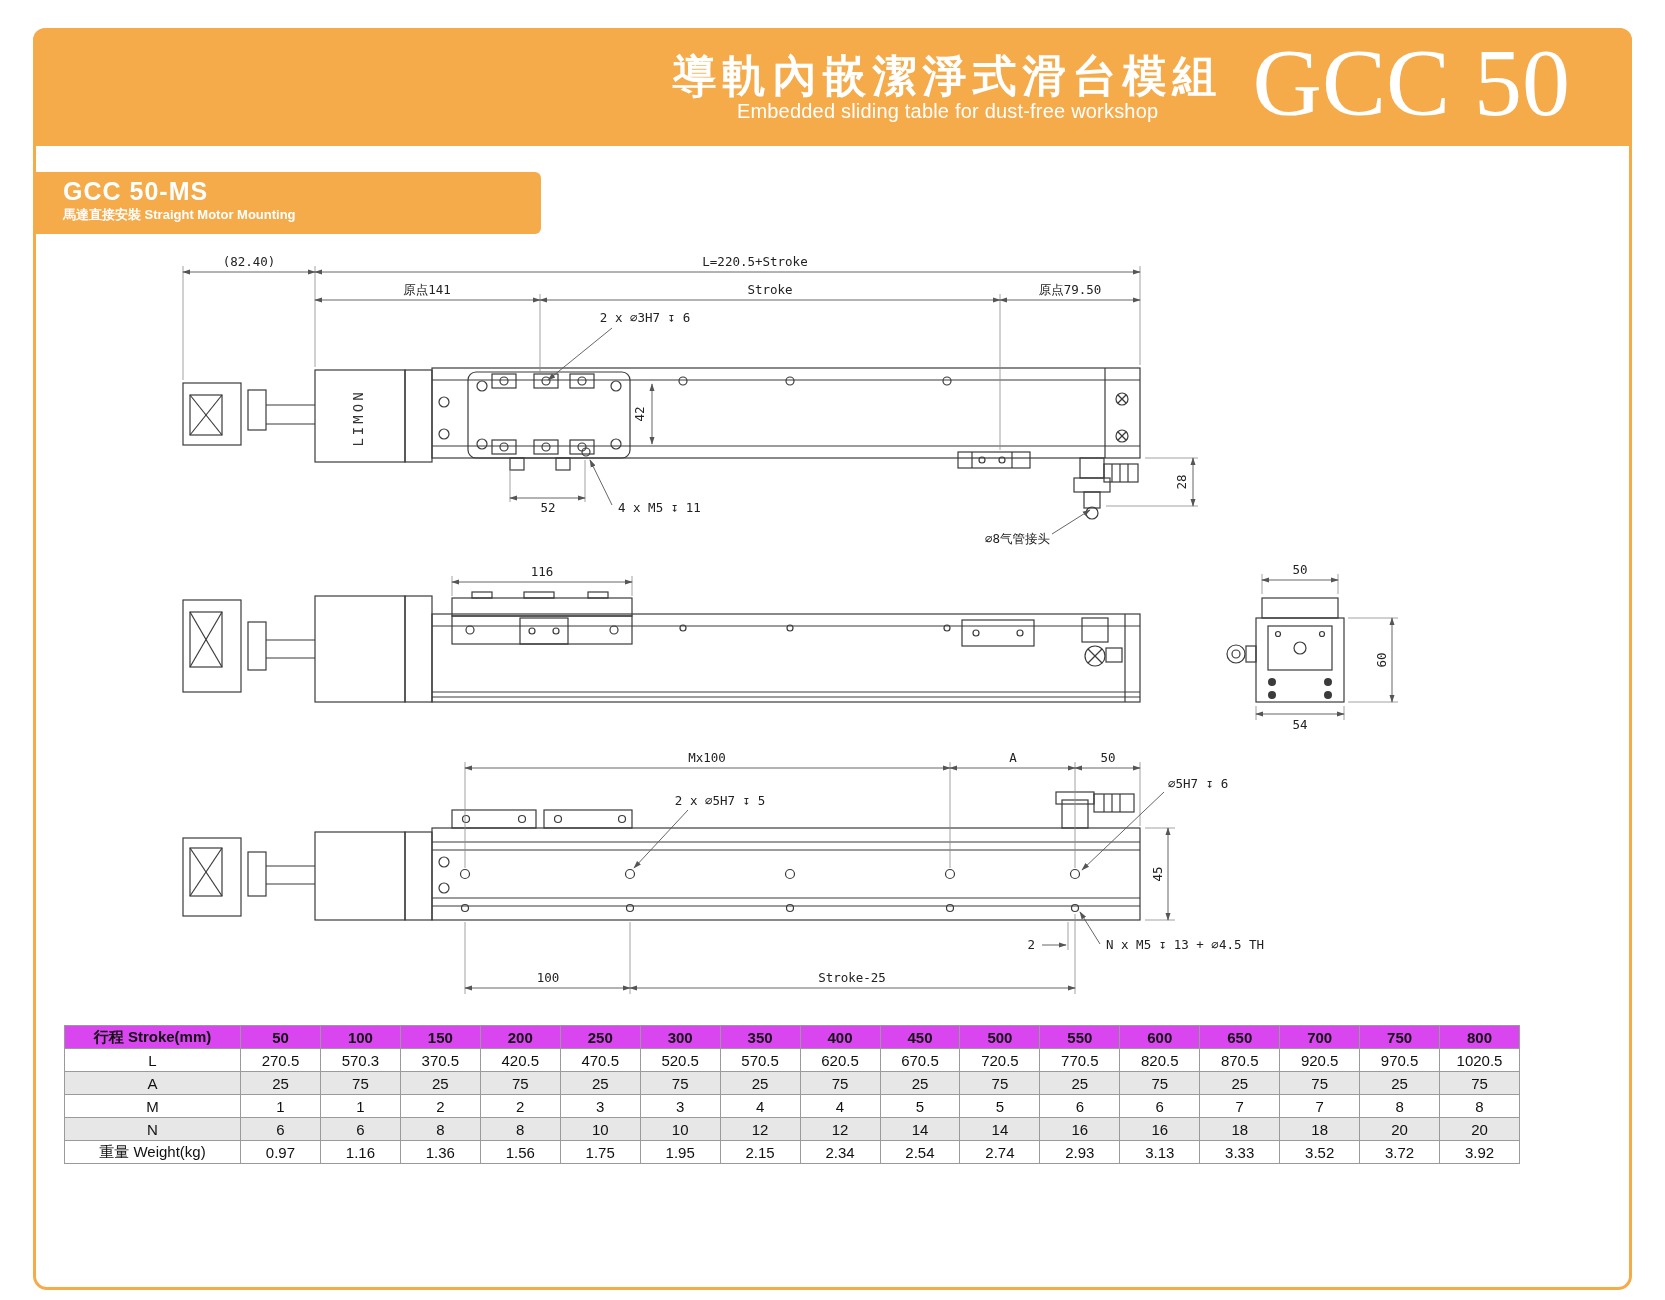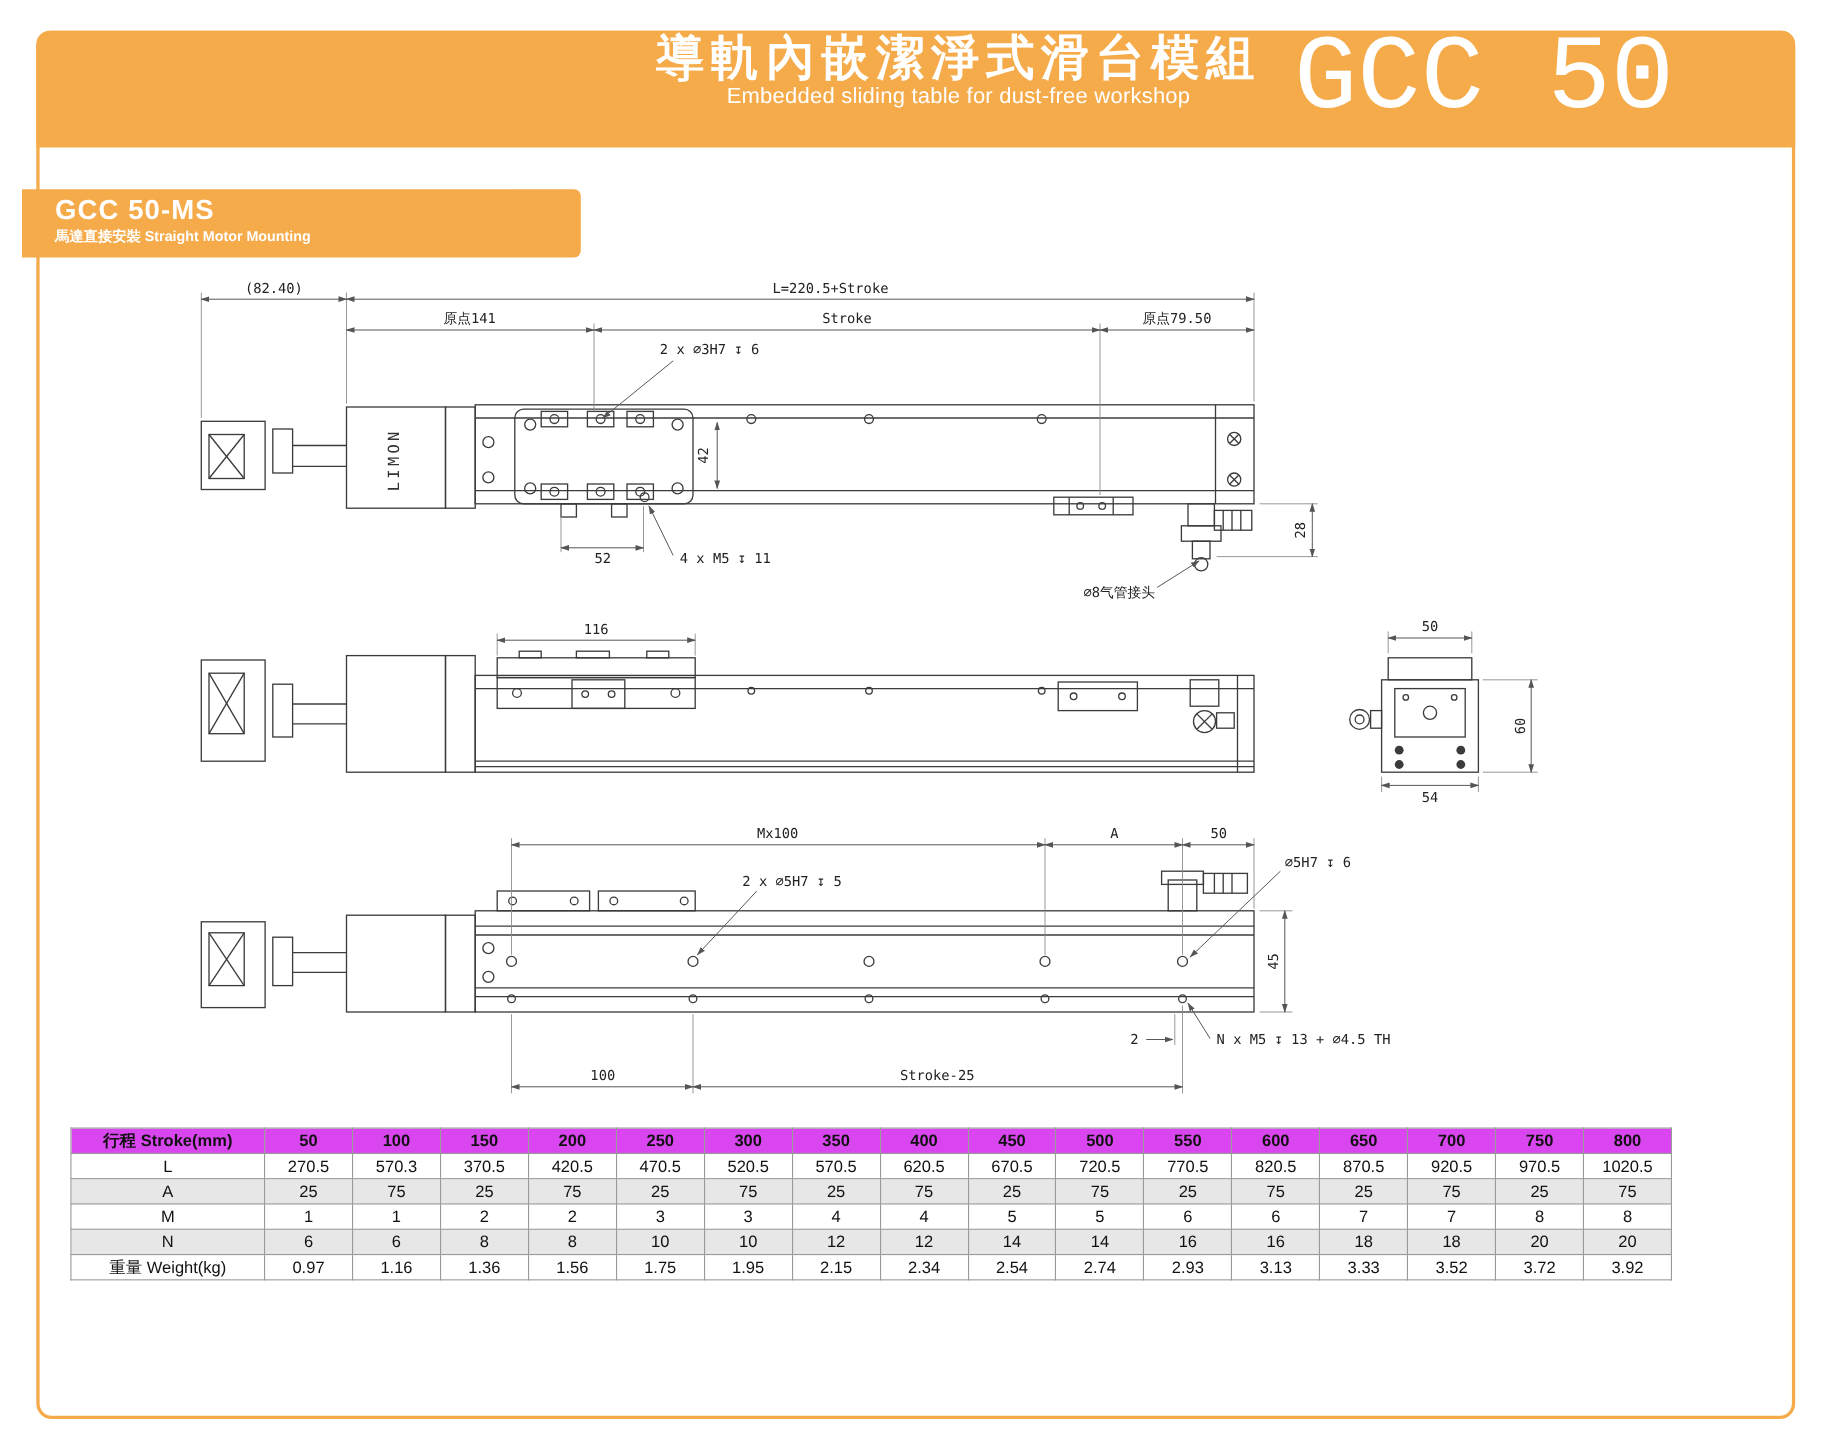--- a/index.html
+++ b/index.html
@@ -7,34 +7,34 @@
   body {
     width:1665px; height:1300px; position:relative;
     font-family:"Liberation Sans", sans-serif;
     overflow:hidden;
   }
   .frame {
     position:absolute; left:33px; top:28px; width:1599px; height:1262px;
     border:3px solid #F6AB4B; border-radius:14px;
   }
   .header {
-    position:absolute; left:33px; top:28px; width:1599px; height:106px;
+    position:absolute; left:33px; top:28px; width:1599px; height:118px;
     background:#F6AB4B; border-radius:12px 12px 0 0;
-    display:flex; justify-content:flex-end;
-    padding-right:110px; color:#fff;
+    display:flex; align-items:center; justify-content:flex-end;
+    padding-right:62px; color:#fff;
   }
   .titles { text-align:center; }
   .title-zh { font-size:44px; font-weight:bold; letter-spacing:6px; line-height:1.12; }
   .title-en { font-size:20px; letter-spacing:0.2px; }
   .model {
-    font-family:Liberation Mono, monospace; font-size:96px; line-height:1;
+    font-family:Liberation Serif, serif; font-size:96px; line-height:1;
     margin-left:30px; transform:translateY(-4px); white-space:nowrap;
   }
   .section-tab {
-    position:absolute; left:20px; top:172px; width:508px; height:62px;
+    position:absolute; left:33px; top:172px; width:508px; height:62px;
     background:#F6AB4B; color:#fff; padding:5px 0 0 30px;
     border-radius:0 6px 6px 0;
   }
   .variant { font-size:25px; font-weight:bold; letter-spacing:1px; }
   .variant-sub { font-size:13px; font-weight:bold; }
 
   .drawings { position:absolute; left:0; top:0; width:1665px; height:1300px; }
   .ln   { fill:none; stroke:#3b3b3b; stroke-width:1.2; }
   .thin { fill:none; stroke:#8a8a8a; stroke-width:0.8; }
   .dim  { fill:none; stroke:#555;    stroke-width:0.9; }

